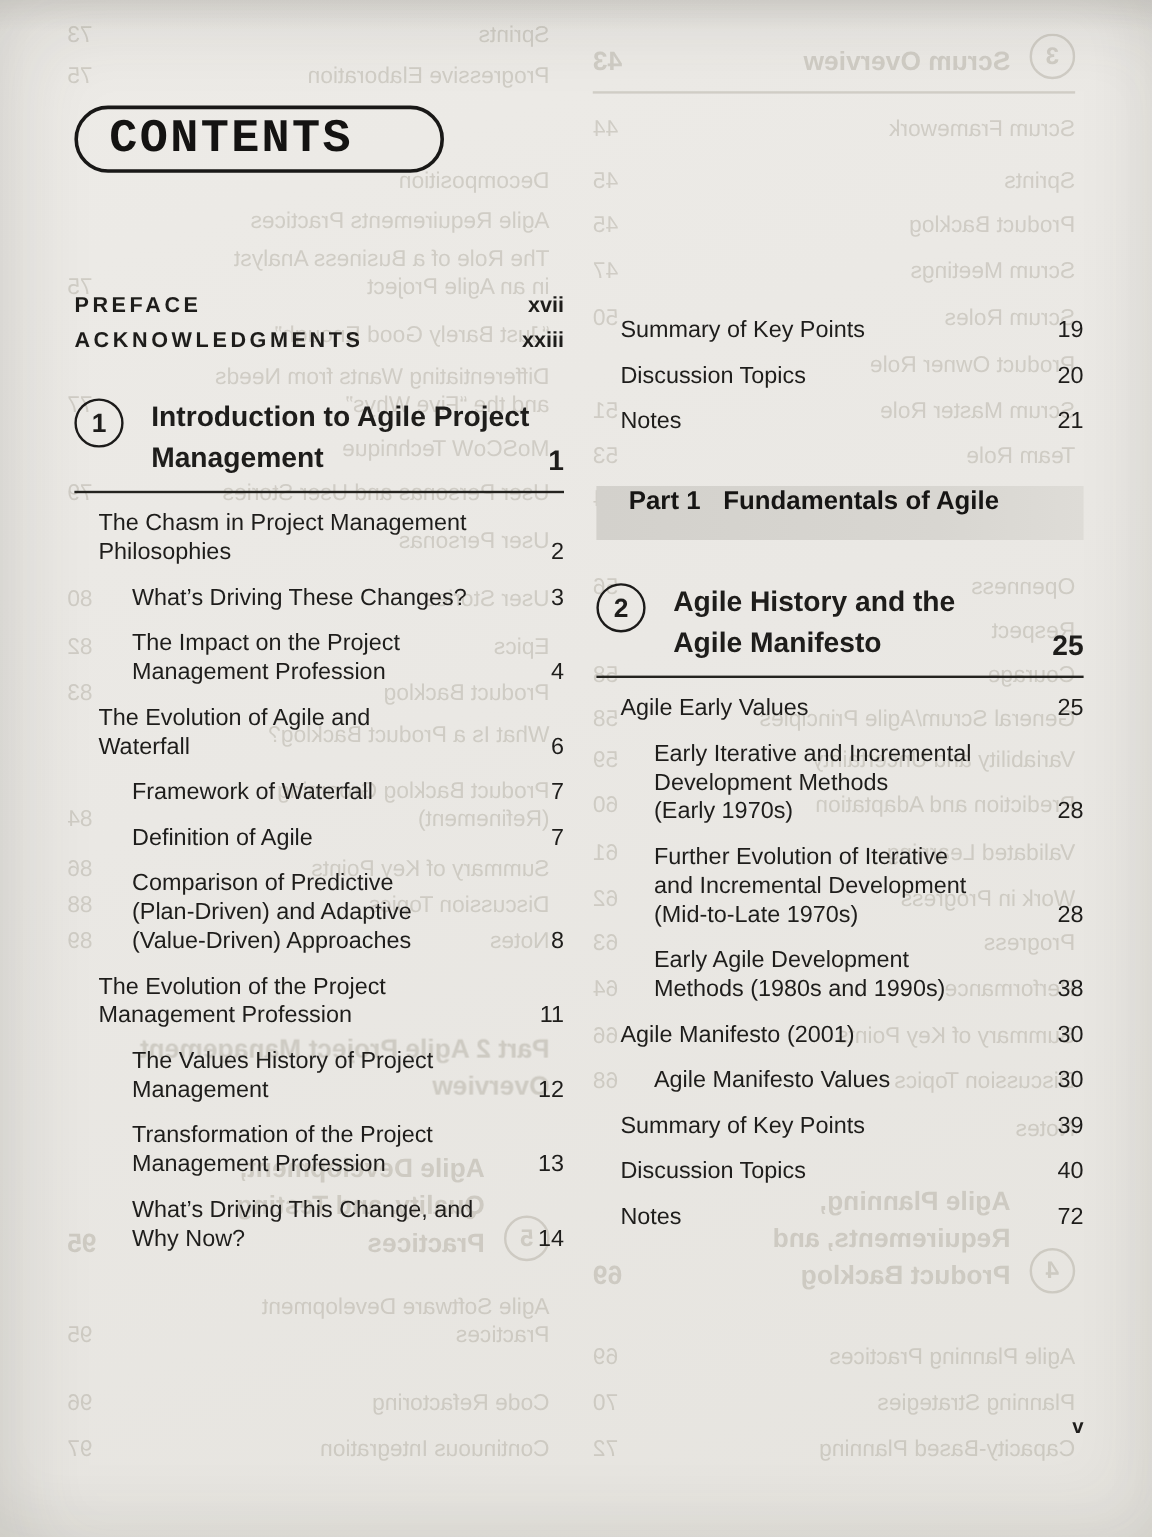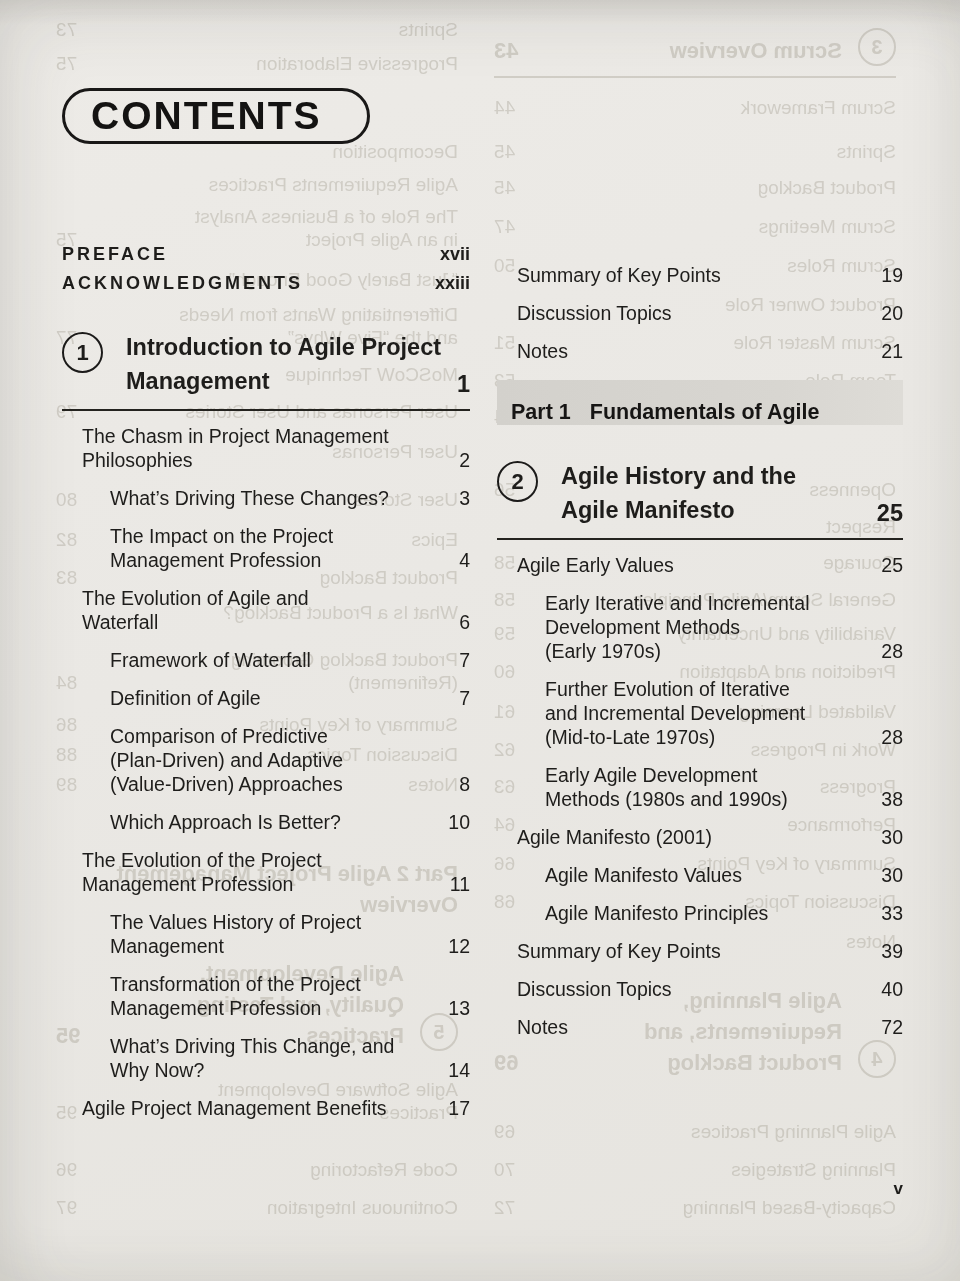--- a/index.html
+++ b/index.html
@@ -32,21 +32,21 @@
   
   .col{position:absolute;top:0;}
   .col-left{left:62px;width:408px;}
   .col-right{left:497px;width:406px;}
 
   .contents-box{
     margin-top:88px;width:308px;height:56px;
     border:3px solid #191817;border-radius:28px;
     display:flex;align-items:center;padding-left:26px;box-sizing:border-box;
   }
-  .contents-title{font-size:39px;font-weight:bold;letter-spacing:2px;color:#141312;}
+  .contents-title{font-size:39px;font-weight:bold;letter-spacing:2px;color:#141312;font-family:Liberation Mono, monospace;}
 
   .front-matter{margin-top:100px;}
   .fm-row{display:flex;align-items:center;font-weight:bold;gap:30px;}
   .fm-row + .fm-row{margin-top:8px;}
   .fm-label{flex:1;font-size:18px;letter-spacing:3px;}
   .fm-page{font-size:18px;}
 
   .chapter-header{display:flex;align-items:flex-start;}
   .ch1 .chapter-header{margin-top:36px;}
   .ch2 .chapter-header{margin-top:34px;}
@@ -59,23 +59,23 @@
 
   .toc{padding-top:13px;}
   .toc-row{display:flex;align-items:flex-end;margin-bottom:14px;}
   .toc-text{flex:1;font-size:19.5px;line-height:24px;white-space:pre-line;}
   .toc-page{font-size:19.5px;line-height:24px;margin-left:10px;}
   .lvl1 .toc-text{padding-left:20px;}
   .lvl2 .toc-text{padding-left:48px;}
 
   .rc-top{margin-top:250px;}
   .part-band{
-    margin-top:17px;height:45px;display:flex;align-items:flex-end;
+    margin-top:42px;height:45px;display:flex;align-items:flex-start;
     background:linear-gradient(90deg,#d3d1cc 0%,#d8d6d1 70%,#dedcd7 100%);
-    padding-left:14px;box-sizing:border-box;
+    padding-left:27px;box-sizing:border-box;
   }
   .part-label,.part-title{font-size:21.5px;font-weight:bold;color:#161514;}
   .part-title{margin-left:19px;}
 
   .folio{position:absolute;right:57px;bottom:82px;font-size:17px;font-weight:bold;}
 </style>
 </head>
 <body>
 
 <div class="page">
@@ -195,47 +195,39 @@
           <div class="toc-row lvl2">
             <div class="toc-text">Definition of Agile</div>
             <div class="toc-page">7</div>
           </div>
           <div class="toc-row lvl2">
             <div class="toc-text">Comparison of Predictive
 (Plan-Driven) and Adaptive
 (Value-Driven) Approaches</div>
             <div class="toc-page">8</div>
           </div>
-          <div class="toc-row lvl2">
-            <div class="toc-text">Which Approach Is Better?</div>
-            <div class="toc-page">10</div>
-          </div>
           <div class="toc-row lvl1">
             <div class="toc-text">The Evolution of the Project
 Management Profession</div>
             <div class="toc-page">11</div>
           </div>
           <div class="toc-row lvl2">
             <div class="toc-text">The Values History of Project
 Management</div>
             <div class="toc-page">12</div>
           </div>
           <div class="toc-row lvl2">
             <div class="toc-text">Transformation of the Project
 Management Profession</div>
             <div class="toc-page">13</div>
           </div>
           <div class="toc-row lvl2">
             <div class="toc-text">What’s Driving This Change, and
 Why Now?</div>
             <div class="toc-page">14</div>
-          </div>
-          <div class="toc-row lvl1">
-            <div class="toc-text">Agile Project Management Benefits</div>
-            <div class="toc-page">17</div>
           </div>
         </div>
     </div>
   </div>
 
   <div class="col col-right">
     <div class="toc rc-top" id="right-top-entries">
         <div class="toc-row lvl1">
           <div class="toc-text">Summary of Key Points</div>
           <div class="toc-page">19</div>
@@ -286,24 +278,20 @@
             <div class="toc-page">38</div>
           </div>
           <div class="toc-row lvl1">
             <div class="toc-text">Agile Manifesto (2001)</div>
             <div class="toc-page">30</div>
           </div>
           <div class="toc-row lvl2">
             <div class="toc-text">Agile Manifesto Values</div>
             <div class="toc-page">30</div>
           </div>
-          <div class="toc-row lvl2">
-            <div class="toc-text">Agile Manifesto Principles</div>
-            <div class="toc-page">33</div>
-          </div>
           <div class="toc-row lvl1">
             <div class="toc-text">Summary of Key Points</div>
             <div class="toc-page">39</div>
           </div>
           <div class="toc-row lvl1">
             <div class="toc-text">Discussion Topics</div>
             <div class="toc-page">40</div>
           </div>
           <div class="toc-row lvl1">
             <div class="toc-text">Notes</div>

